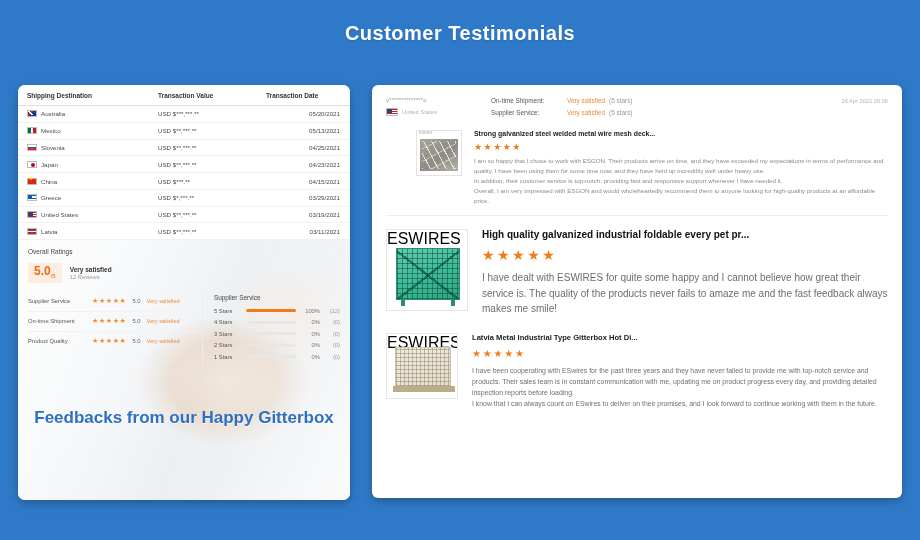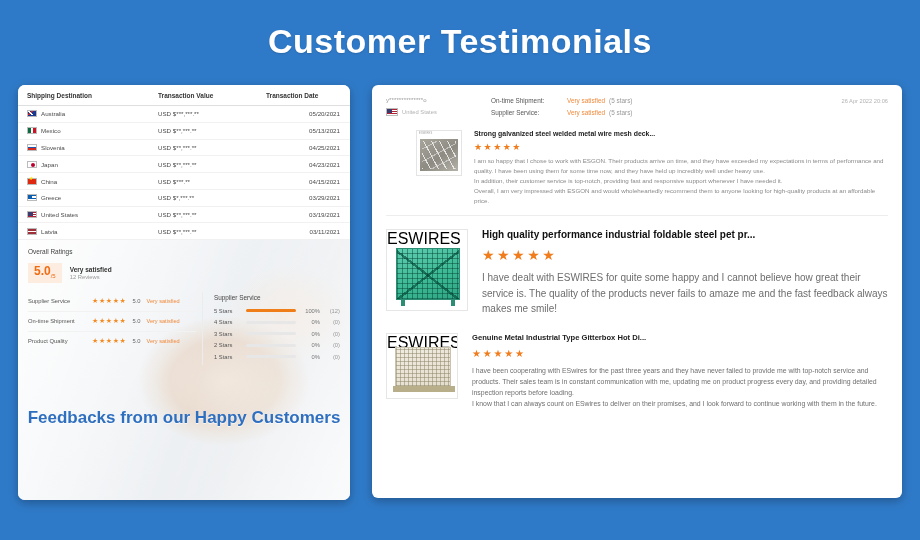--- a/index.html
+++ b/index.html
@@ -5,21 +5,21 @@
   * { box-sizing: border-box; margin:0; padding:0; }
   html,body { width:920px; height:540px; overflow:hidden; }
   body {
     font-family: "Liberation Sans", sans-serif;
     background:#2f7ac8;
     position:relative;
   }
   .page-title {
     text-align:center;
     color:#ffffff;
-    font-size:34px;
+    font-size:20px;
     font-weight:bold;
     letter-spacing:.5px;
     padding-top:22px;
     text-shadow:0 1px 2px rgba(0,0,0,.15);
   }
 
   
   .left-card {
     position:absolute; left:18px; top:85px; width:332px; height:415px;
     background:#ffffff; border-radius:7px;
@@ -346,21 +346,21 @@
                   <i style="width:0%"></i>
                 </span>
                 <span class="rr-pct">0%</span>
                 <span class="rr-cnt">(0)</span>
               </div>
             </div>
         </div>
       </div>
     </div>
 
-    <div class="happy">Feedbacks from our Happy Customers</div>
+    <div class="happy">Feedbacks from our Happy Gitterbox</div>
   </div>
 </div>
 
 <div class="right-card">
 
   <div class="rev-head">
     <div class="rev-user">
       <div class="uname">y**************o</div>
       <div class="uctry">
         <i class="flag f-us"></i>
@@ -400,34 +400,34 @@
 
   <div class="rev2">
     <div class="thumb-lg">
       <span class="tlabel">ESWIRES</span>
       <span class="cage-green">
         <i class="leg" style="left:4px"></i>
           <i class="leg" style="right:4px"></i>
       </span>
     </div>
     <div class="rev-text">
-      <div class="rev-title">High quality performance industrial foldable steel pet pr...</div>
+      <div class="rev-title">High quality galvanized industrial foldable every pet pr...</div>
       <div class="stars-lg">★★★★★</div>
       <div class="rev-p">I have dealt with ESWIRES for quite some happy and I cannot believe how great their service is. The quality of the products never fails to amaze me and the fast feedback always makes me smile!</div>
     </div>
   </div>
 
   <div class="rev3">
     <div class="thumb-md">
       <span class="tlabel">ESWIRES</span>
       <span class="cage-tan">
           <i class="base"></i>
         </span>
     </div>
     <div class="rev-text">
-      <div class="rev-title">Genuine Metal Industrial Type Gitterbox Hot Di...</div>
+      <div class="rev-title">Latvia Metal Industrial Type Gitterbox Hot Di...</div>
       <div class="stars-lg">★★★★★</div>
       <div class="rev-p" style="white-space:pre-line">I have been cooperating with ESwires for the past three years and they have never failed to provide me with top-notch service and products. Their sales team is in constant communication with me, updating me on product progress every day, and providing detailed inspection reports before loading.
 I know that I can always count on ESwires to deliver on their promises, and I look forward to continue working with them in the future.</div>
     </div>
   </div>
 
 </div>
 
 </body></html>

